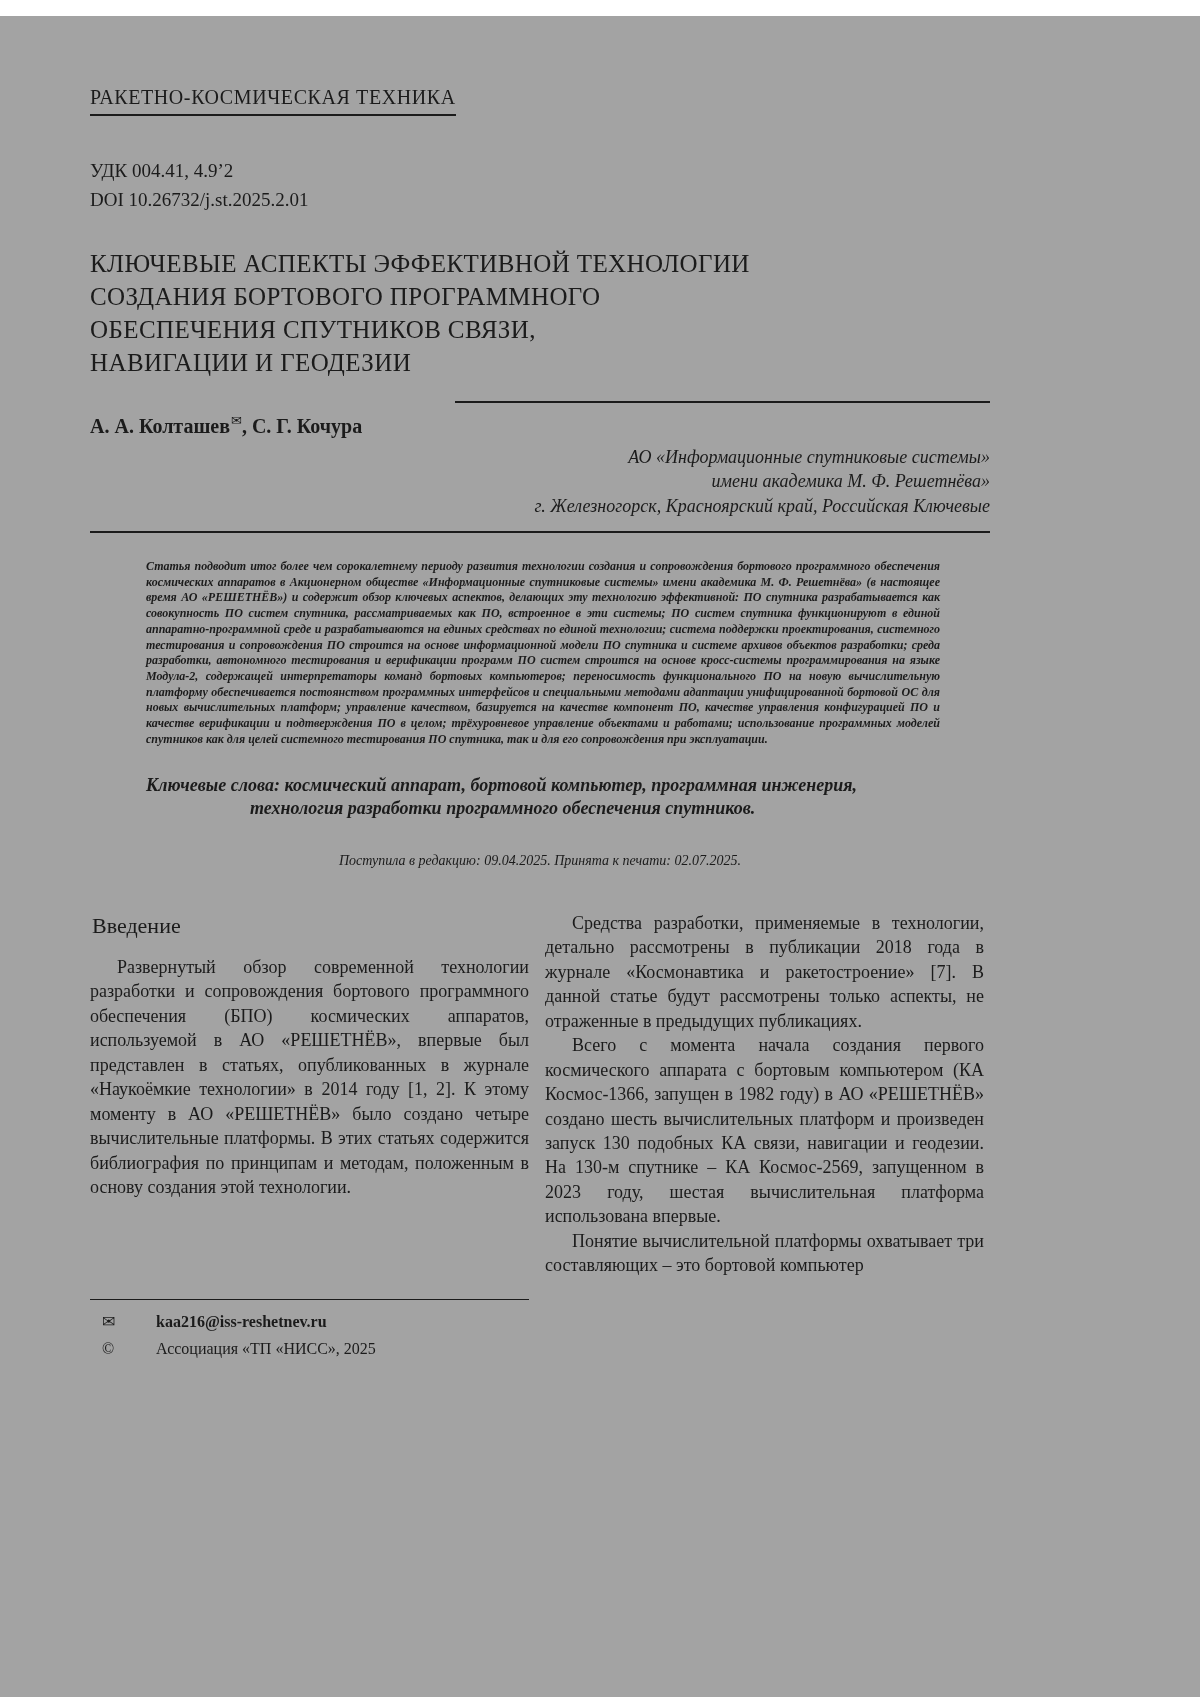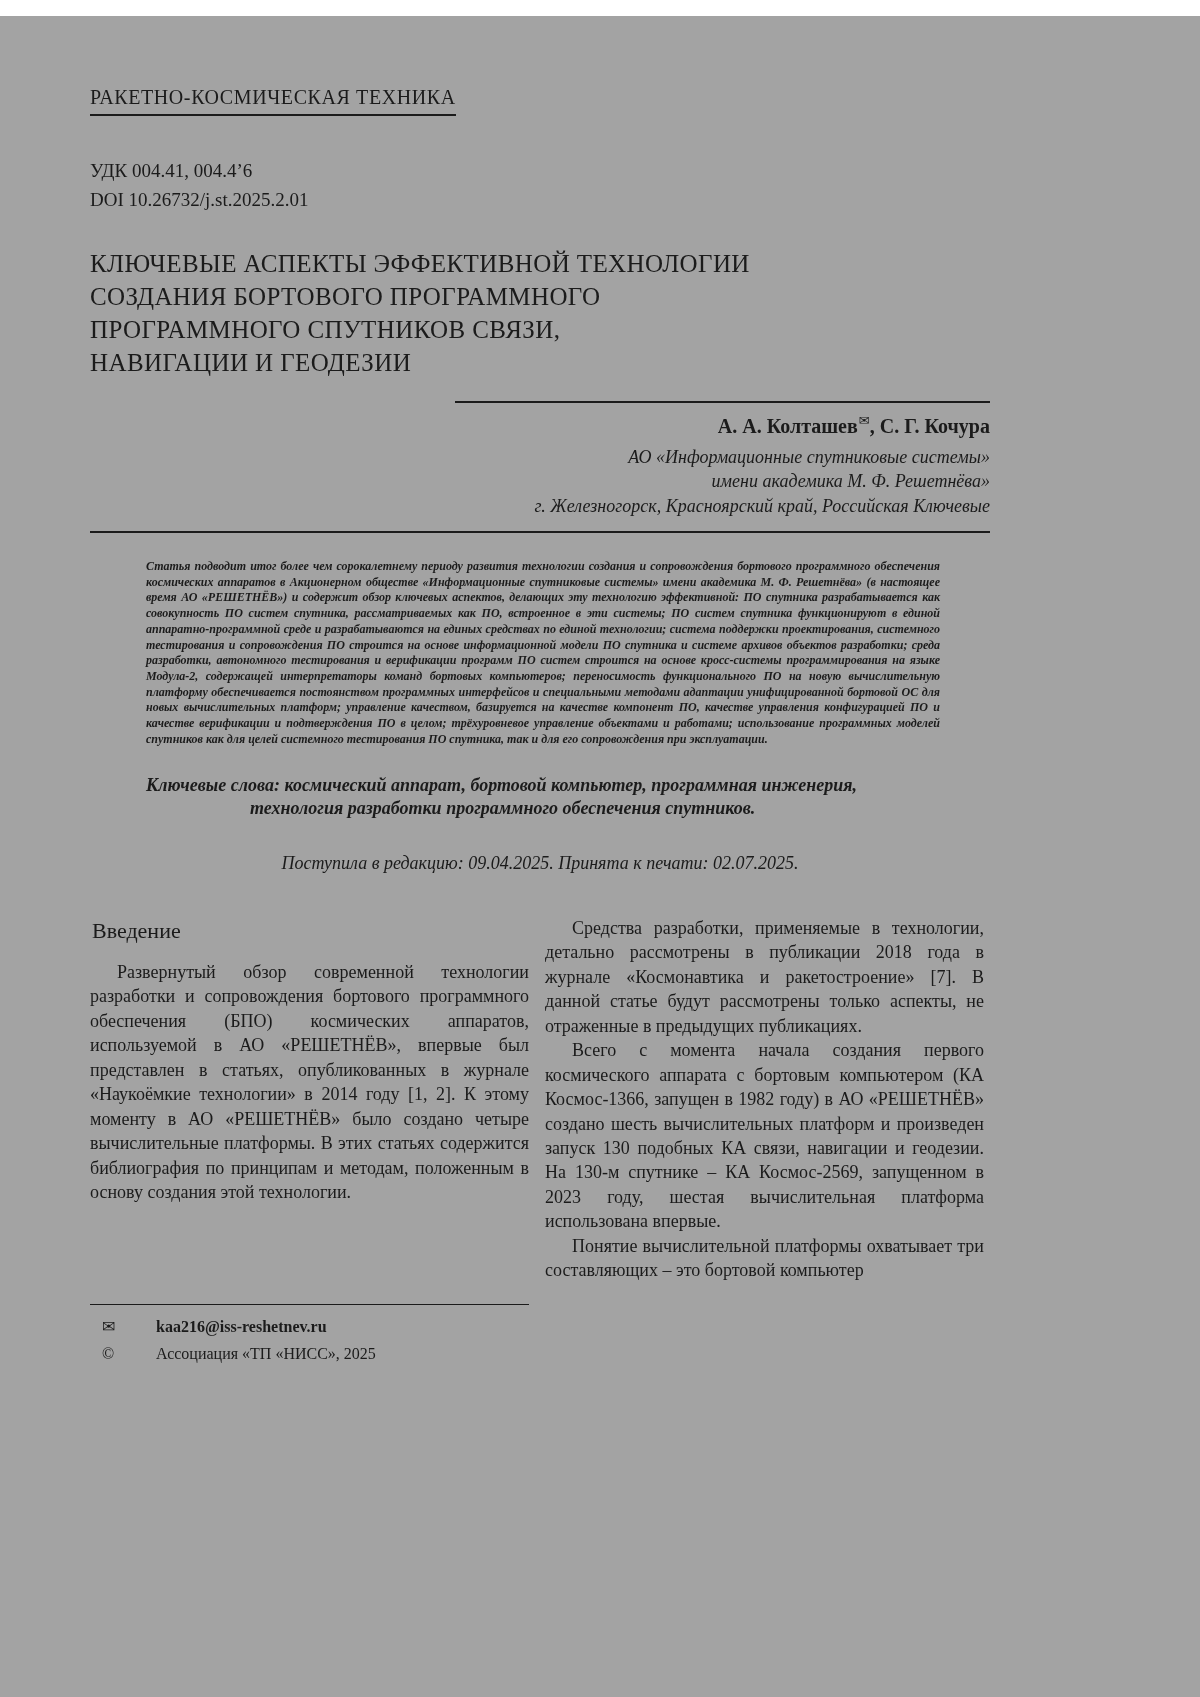--- a/index.html
+++ b/index.html
@@ -44,21 +44,20 @@
     letter-spacing: 0.4px;
   }
   .title .title-line { display: block; }
   
   .authors-rule {
     border-top: 2px solid #1b1b1b;
     width: 535px;
     margin: 22px 0 10px auto;
   }
   .authors {
-    text-align: right;
     font-size: 20px;
     font-weight: bold;
   }
   .sup-mark {
     font-size: 13px;
     vertical-align: super;
     font-weight: normal;
     margin-left: 1px;
   }
   .affiliation {
@@ -87,21 +86,21 @@
     padding-left: 104px;
     text-indent: -104px;
     font-weight: bold;
     font-style: italic;
     font-size: 18px;
     line-height: 1.31;
   }
   .received {
     text-align: center;
     font-style: italic;
-    font-size: 18px;
+    font-size: 14px;
     margin-top: 32px;
   }
   
   .columns {
     display: flex;
     gap: 16px;
     margin-top: 42px;
   }
   .col { width: 439px; }
   .section-heading {
@@ -131,28 +130,28 @@
 <body>
 
 <div class="page">
   <div class="content">
 
     <div class="rubric-row">
       <span class="rubric">РАКЕТНО-КОСМИЧЕСКАЯ ТЕХНИКА</span>
     </div>
 
     <div class="meta">
-      <div>УДК 004.41, 004.4’6</div>
+      <div>УДК 004.41, 4.9’2</div>
       <div>DOI 10.26732/j.st.2025.2.01</div>
     </div>
 
     <h1 class="title">
       <span class="title-line">КЛЮЧЕВЫЕ АСПЕКТЫ ЭФФЕКТИВНОЙ ТЕХНОЛОГИИ</span>
       <span class="title-line">СОЗДАНИЯ БОРТОВОГО ПРОГРАММНОГО</span>
-      <span class="title-line">ПРОГРАММНОГО СПУТНИКОВ СВЯЗИ,</span>
+      <span class="title-line">ОБЕСПЕЧЕНИЯ СПУТНИКОВ СВЯЗИ,</span>
       <span class="title-line">НАВИГАЦИИ И ГЕОДЕЗИИ</span>
     </h1>
 
     <div class="authors-rule"></div>
 
     <div class="authors"><span>А. А. Колташев</span><span class="sup-mark">✉</span><span>, С. Г. Кочура</span></div>
 
     <div class="affiliation">
       <div>АО «Информационные спутниковые системы»</div>
       <div>имени академика М. Ф. Решетнёва»</div>

